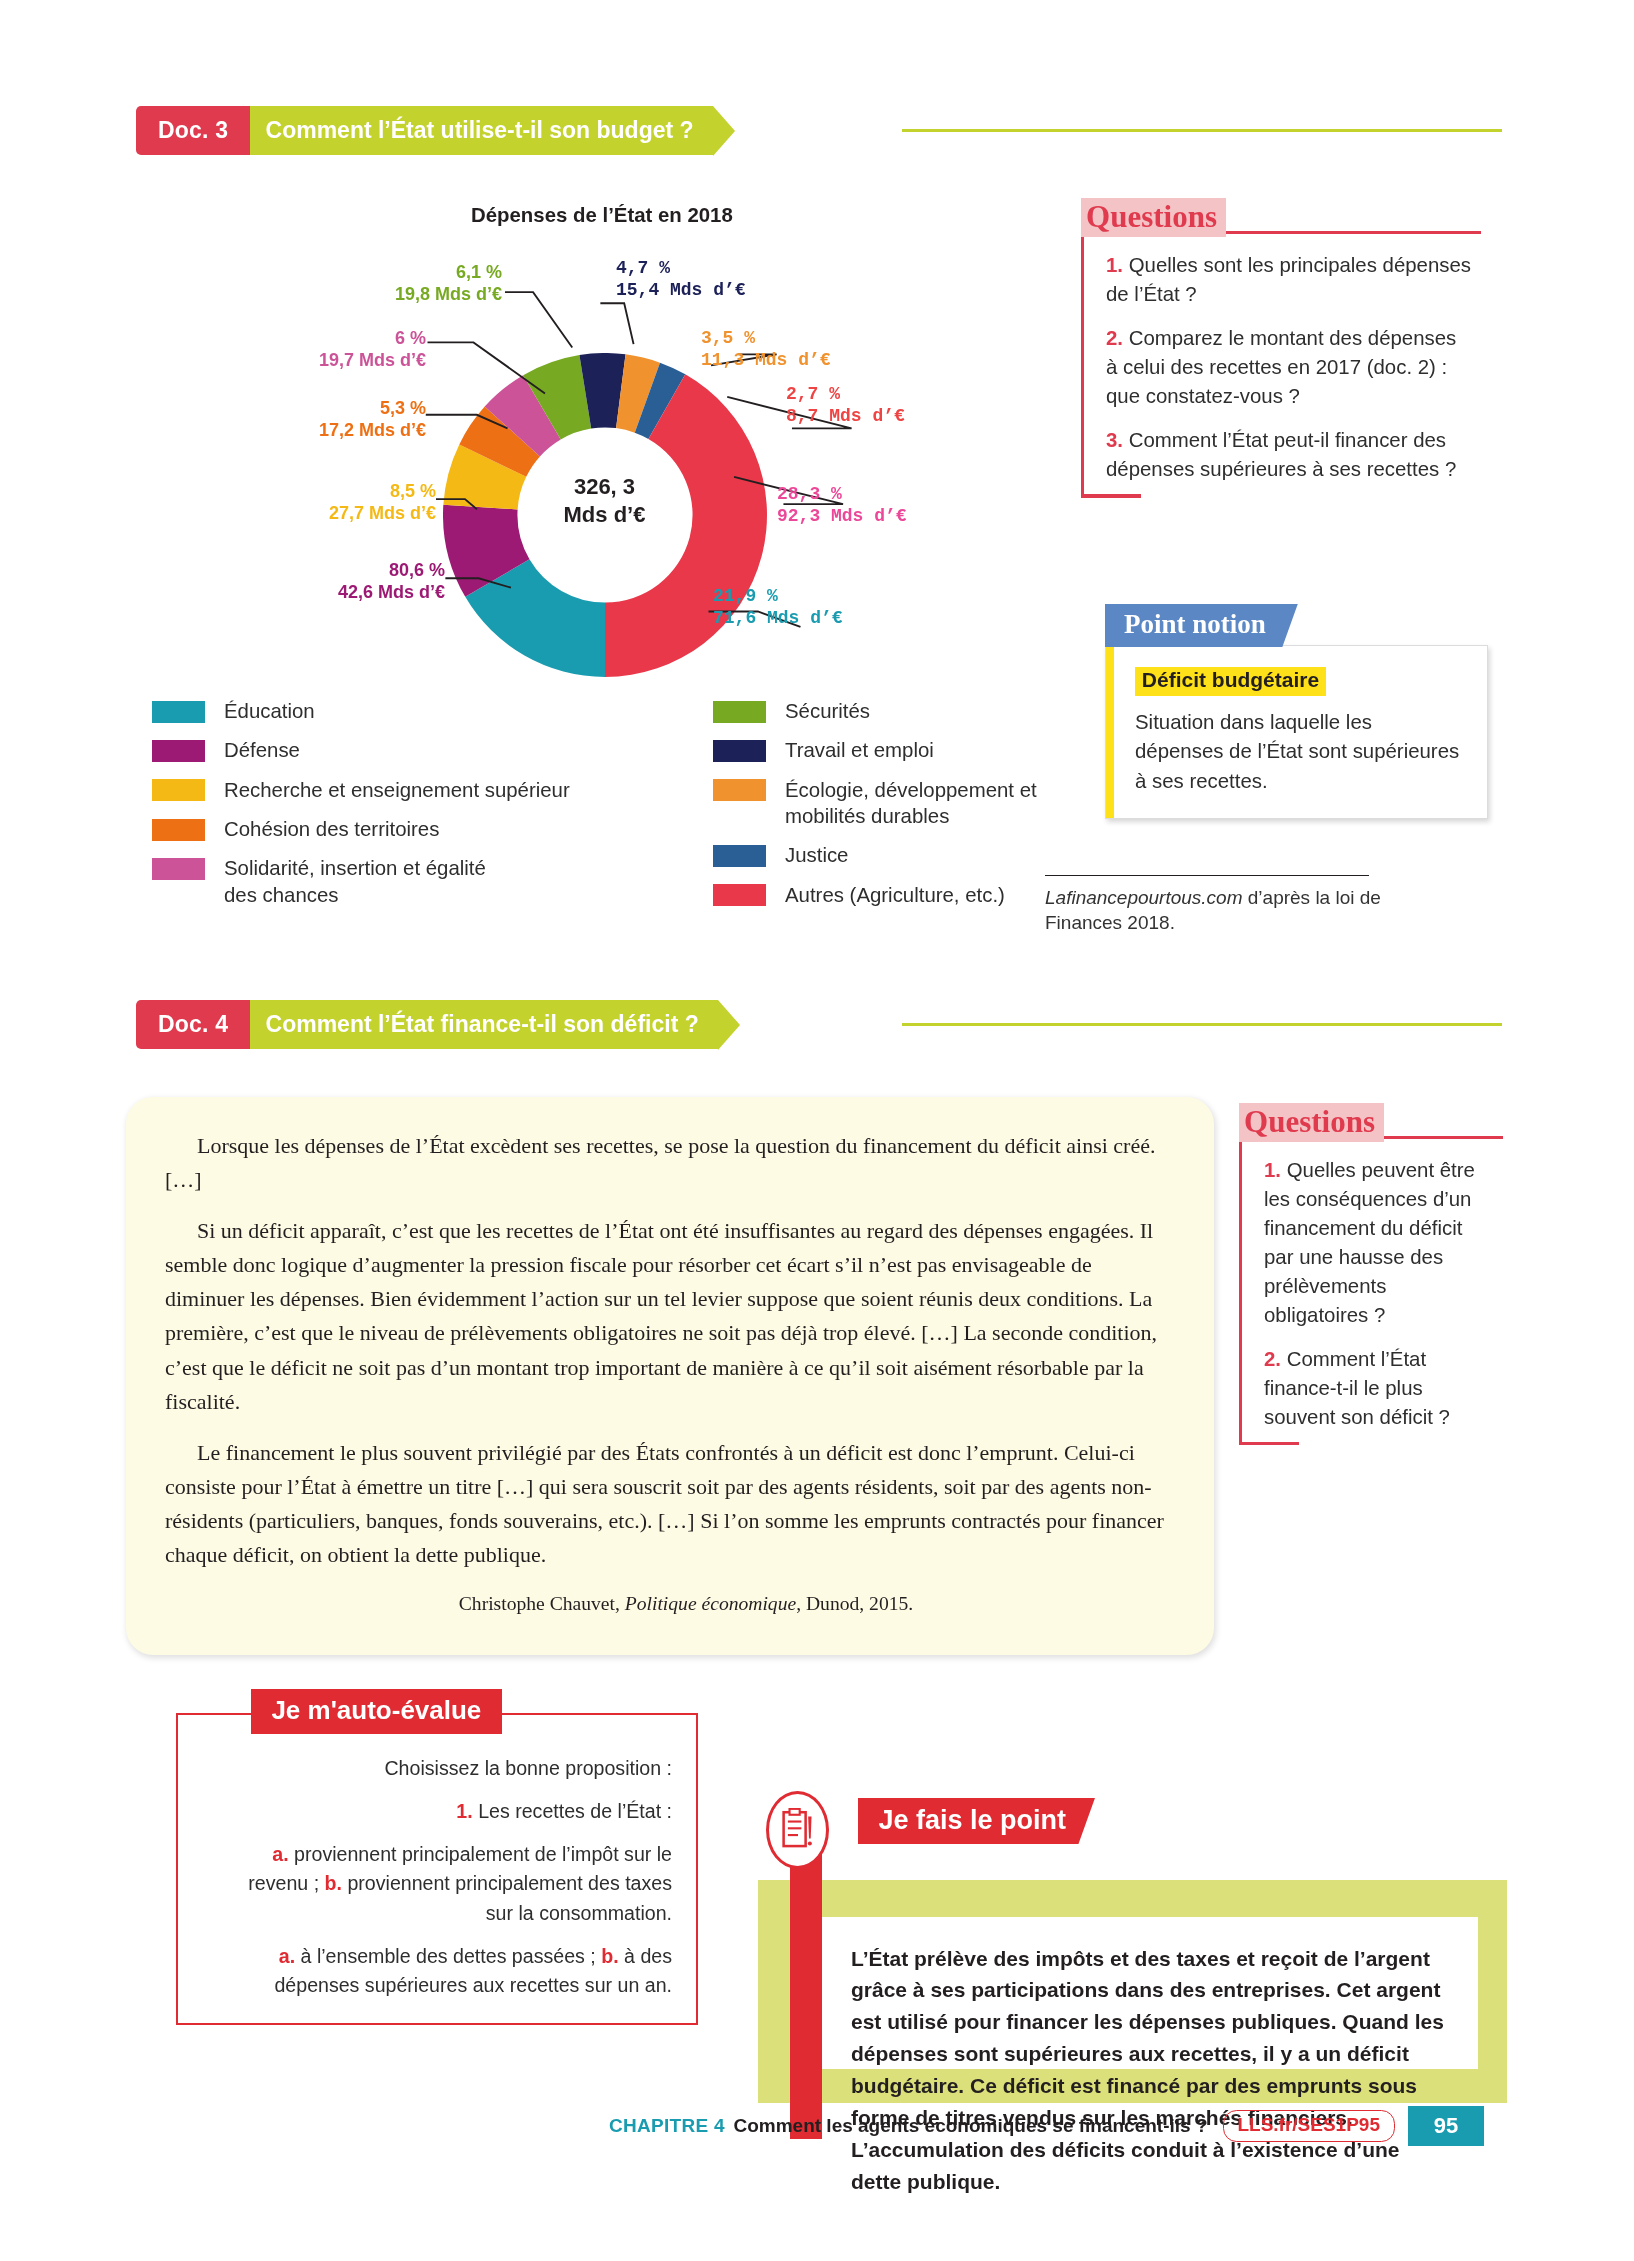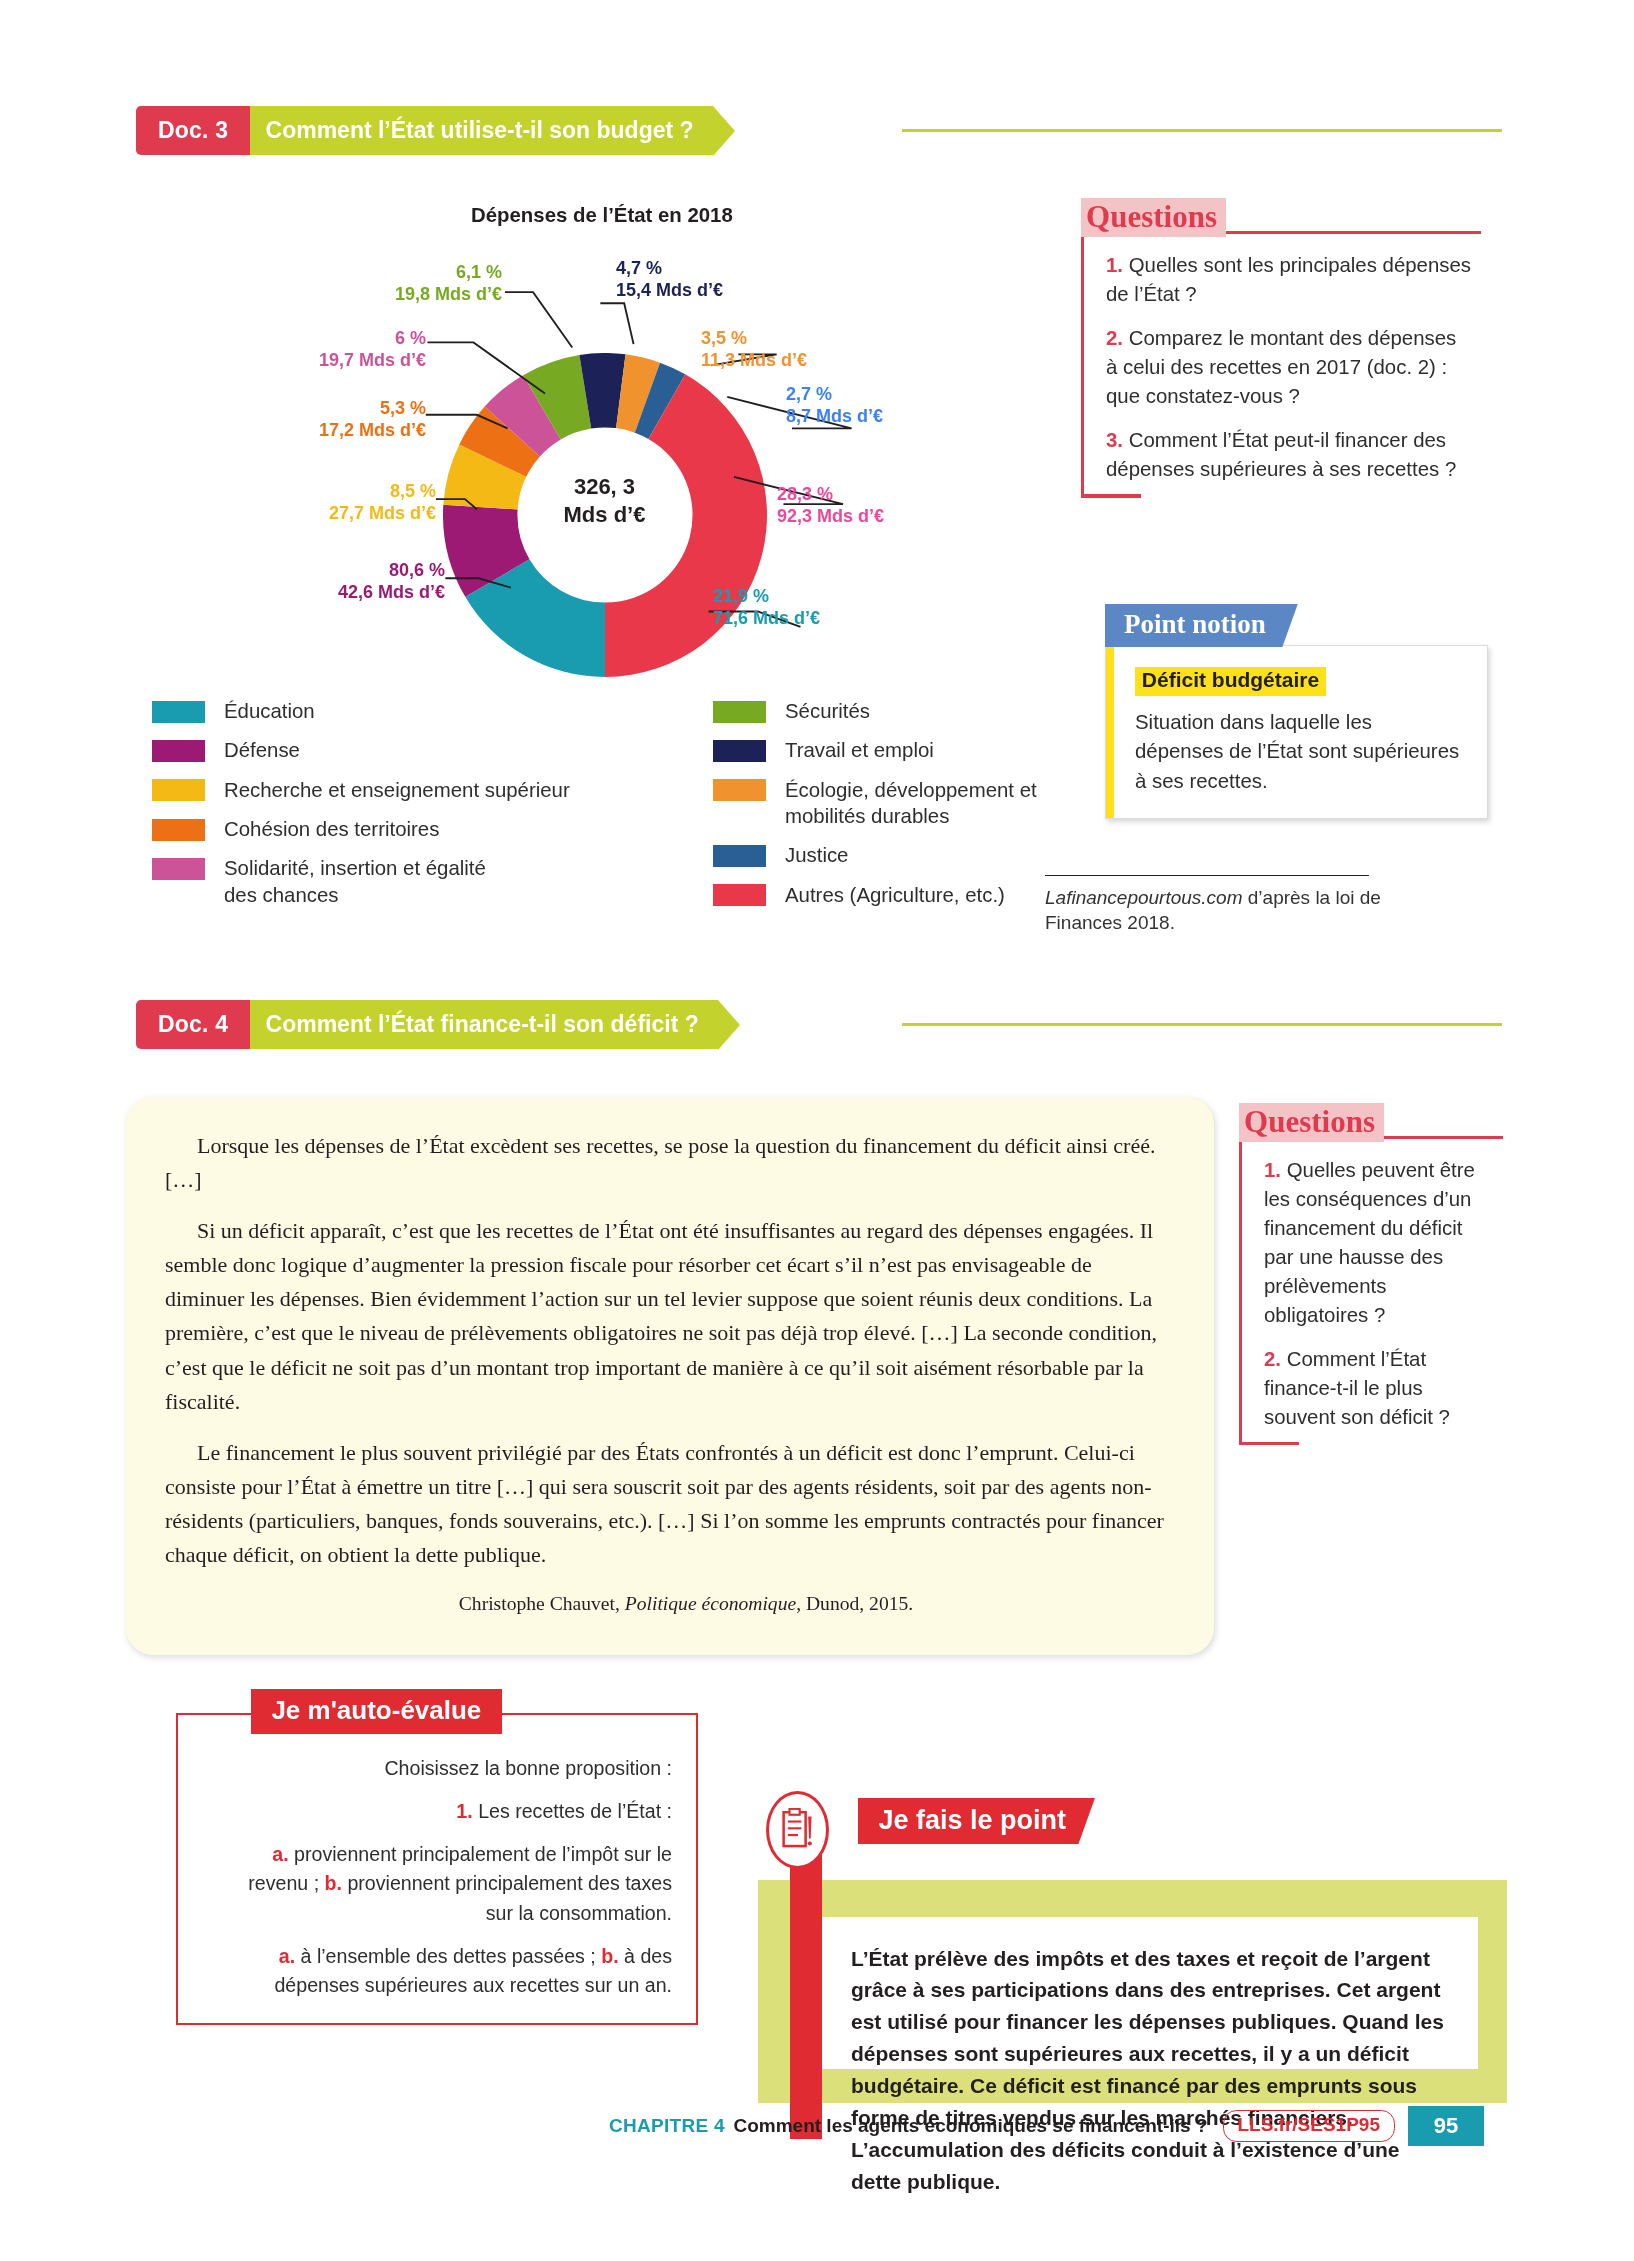--- a/index.html
+++ b/index.html
@@ -39,21 +39,21 @@
     position:absolute; font-weight:bold; font-size:20.4px; color:#231f20;
     white-space:nowrap;
     margin-left:30px;
   }
   .donut-wrap{ position:absolute; }
   .callout{
     position:absolute; font-weight:bold; font-size:18px; line-height:1.22;
     white-space:nowrap;
   }
   .callout.r{ text-align:right; }
-  .callout.l{ text-align:left; }
+  .callout.l{ text-align:left;font-family:Liberation Mono, monospace; }
   .center-label{
     position:absolute; text-align:center; font-weight:bold; font-size:22px;
     line-height:1.25; color:#231f20;
   }
 
   
   .legend{ position:absolute; }
   .legend-item{ display:flex; align-items:flex-start; margin-bottom:12.8px; }
   .swatch{ width:53px; height:22px; flex:0 0 53px; margin-top:2.6px; }
   .legend-label{ margin-left:19px; font-size:20.4px; line-height:1.3; color:#2e2e2e; }
@@ -245,21 +245,21 @@
   <div class="callout l" style="left:616px; top:258px; color:#1c2158;">
     <div>4,7 %</div>
     <div>15,4 Mds d’€</div>
   </div>
 
   <div class="callout l" style="left:701px; top:328px; color:#f0922e;">
     <div>3,5 %</div>
     <div>11,3 Mds d’€</div>
   </div>
 
-  <div class="callout l" style="left:786px; top:384px; color:#3b82f6;">
+  <div class="callout l" style="left:786px; top:384px; color:#ef4444;">
     <div>2,7 %</div>
     <div>8,7 Mds d’€</div>
   </div>
 
   <div class="callout l" style="left:777px; top:484px; color:#ec4899;">
     <div>28,3 %</div>
     <div>92,3 Mds d’€</div>
   </div>
 
   <div class="callout l" style="left:713px; top:586px; color:#1a9cb0;">

